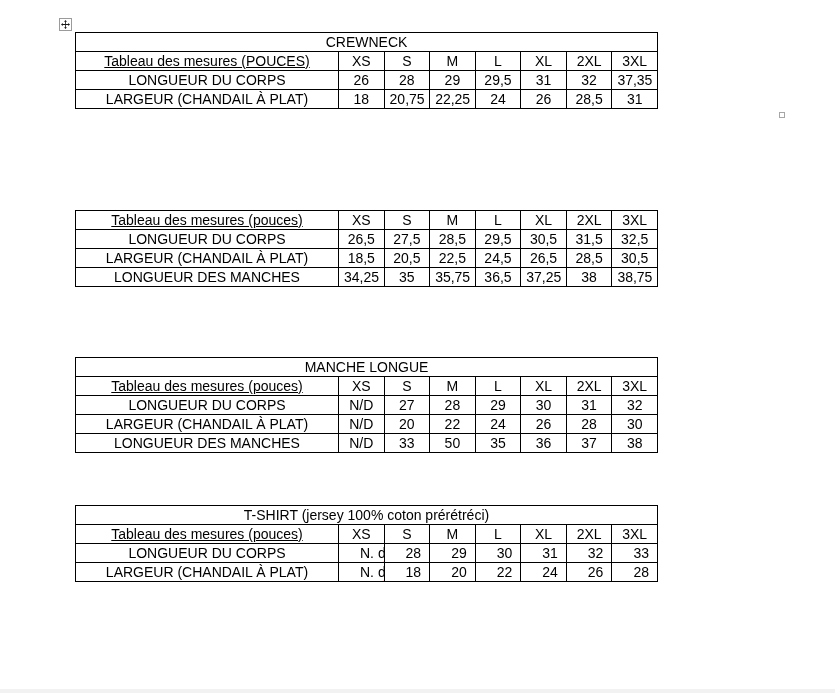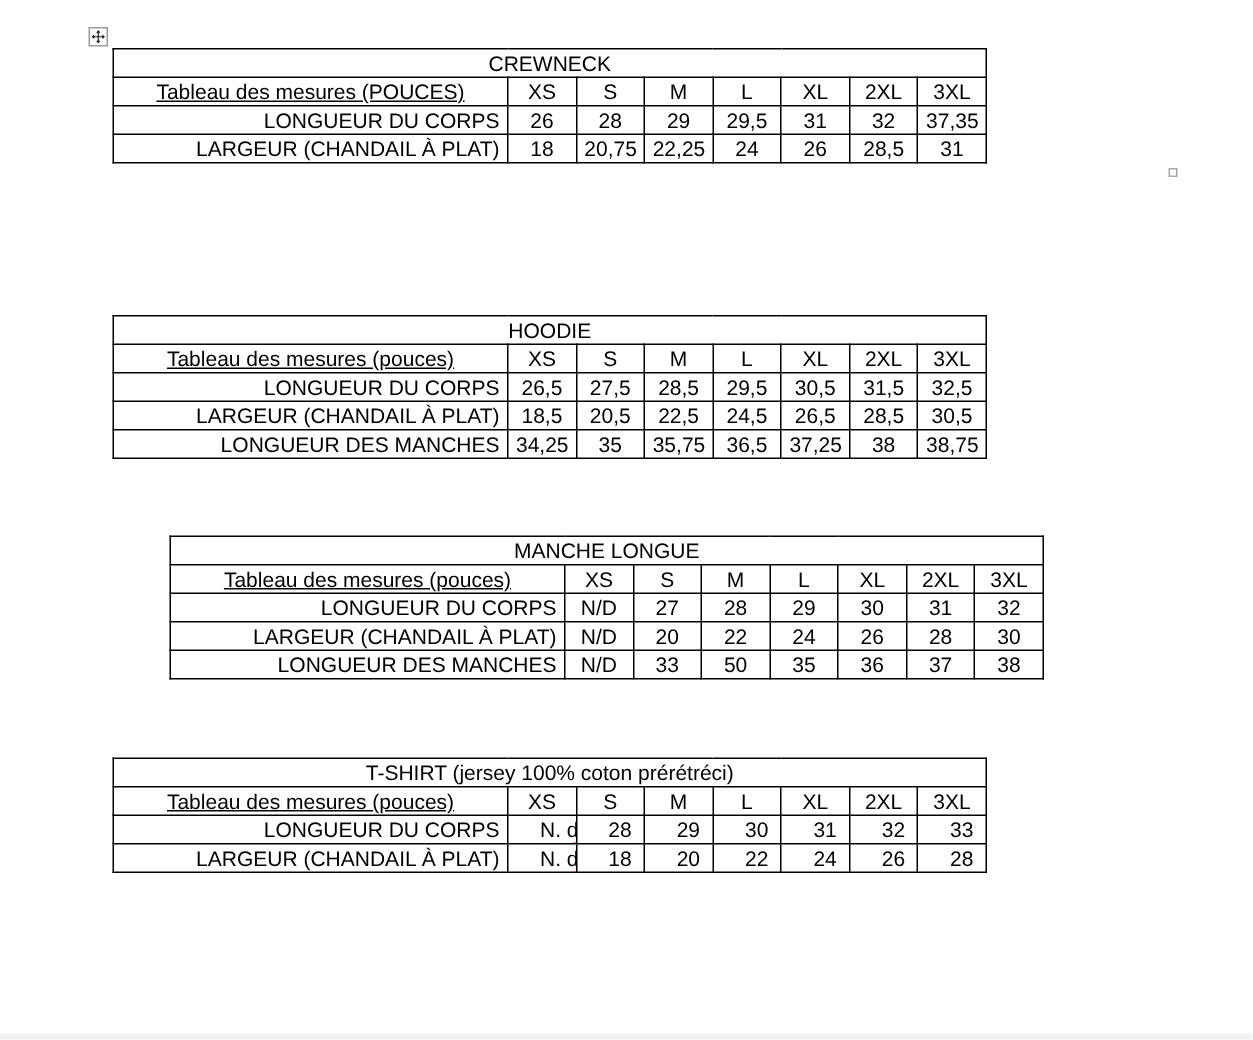--- a/index.html
+++ b/index.html
@@ -49,37 +49,37 @@
   table.size-table {
     position: absolute;
     left: 75px;
     width: 583px;
     border-collapse: collapse;
     table-layout: fixed;
     background: #ffffff;
   }
   table.t1 { top: 32px; }
   table.t2 { top: 210px; }
-  table.t3 { top: 357px; margin-left: 38px; }
+  table.t3 { top: 357px; }
   table.t4 { top: 505px; }
 
   table.size-table td {
     border: 1px solid #000000;
     height: 18px;
     padding: 0 5px;
     font-size: 14px;
     line-height: 18px;
     white-space: nowrap;
     overflow: hidden;
     box-sizing: content-box;
   }
   td.title-cell    { text-align: center; }
   td.measure-cell  { text-align: center; text-decoration: underline; }
   td.size-cell     { text-align: center; }
-  td.label-cell    { text-align: right; font-size: 12px; padding-left: 5px; }
+  td.label-cell    { text-align: center; font-size: 12px; padding-left: 5px; }
   td.value-cell    { text-align: center; }
   td.value-cell.left { text-align: left; padding-left: 21px; }
 
   .squiggle {
     text-decoration: underline;
     text-decoration-style: wavy;
     text-decoration-color: #ff2016;
     text-decoration-thickness: 1px;
     text-underline-offset: 3px;
   }
@@ -160,23 +160,20 @@
           <col>
           <col>
           <col>
           <col>
           <col>
           <col>
           <col>
         </colgroup>
         <tbody>
           <tr>
-            <td class="title-cell" colspan="8">HOODIE</td>
-          </tr>
-          <tr>
             <td class="measure-cell">Tableau des mesures (pouces)</td>
             <td class="size-cell">XS</td>
             <td class="size-cell">S</td>
             <td class="size-cell">M</td>
             <td class="size-cell">L</td>
             <td class="size-cell">XL</td>
             <td class="size-cell">2XL</td>
             <td class="size-cell">3XL</td>
           </tr>
           <tr>

